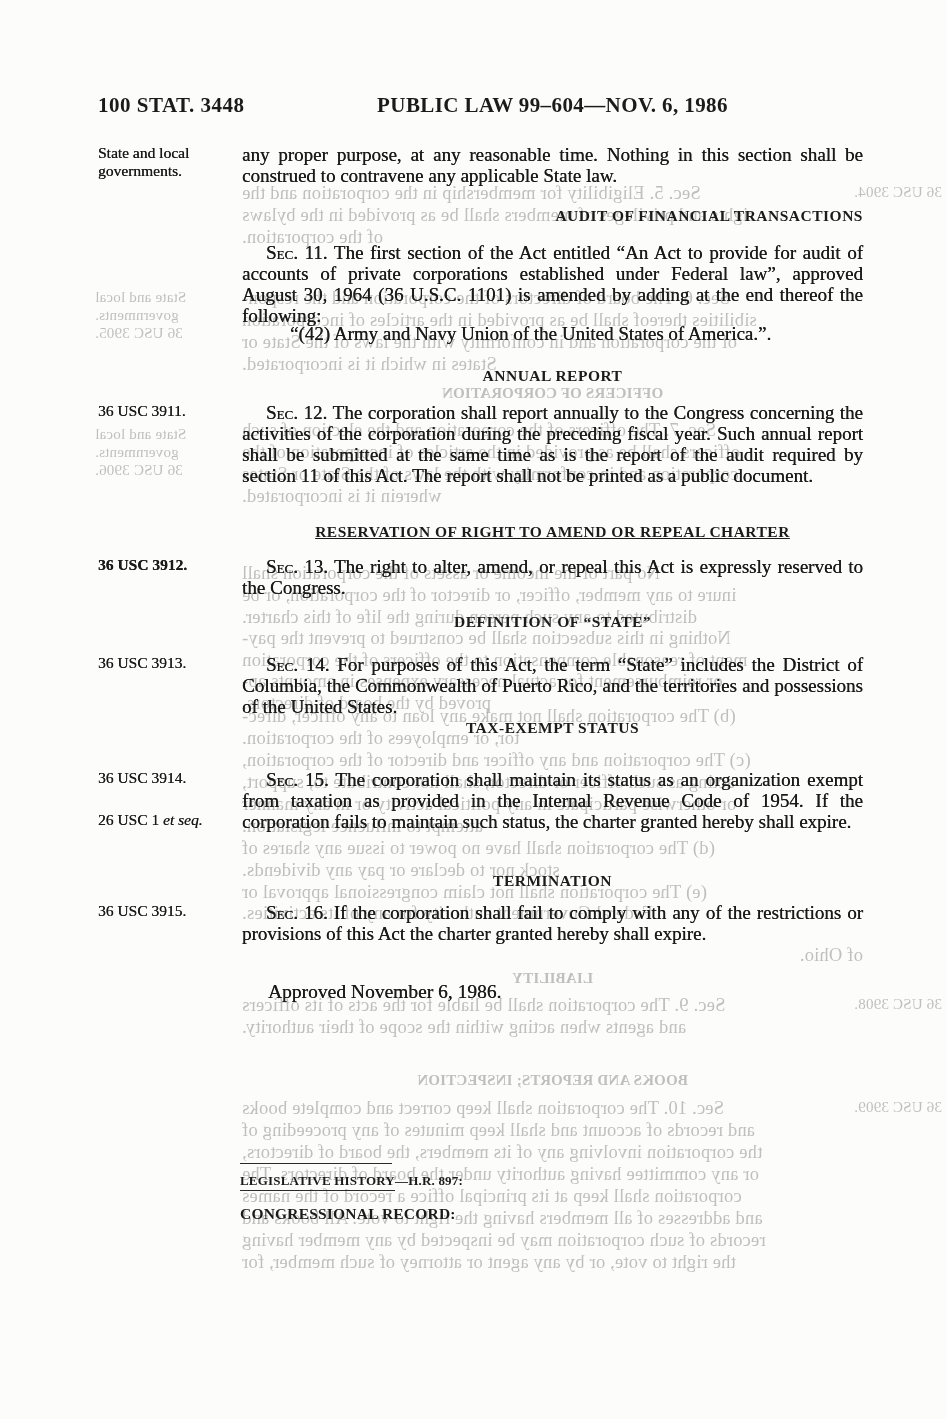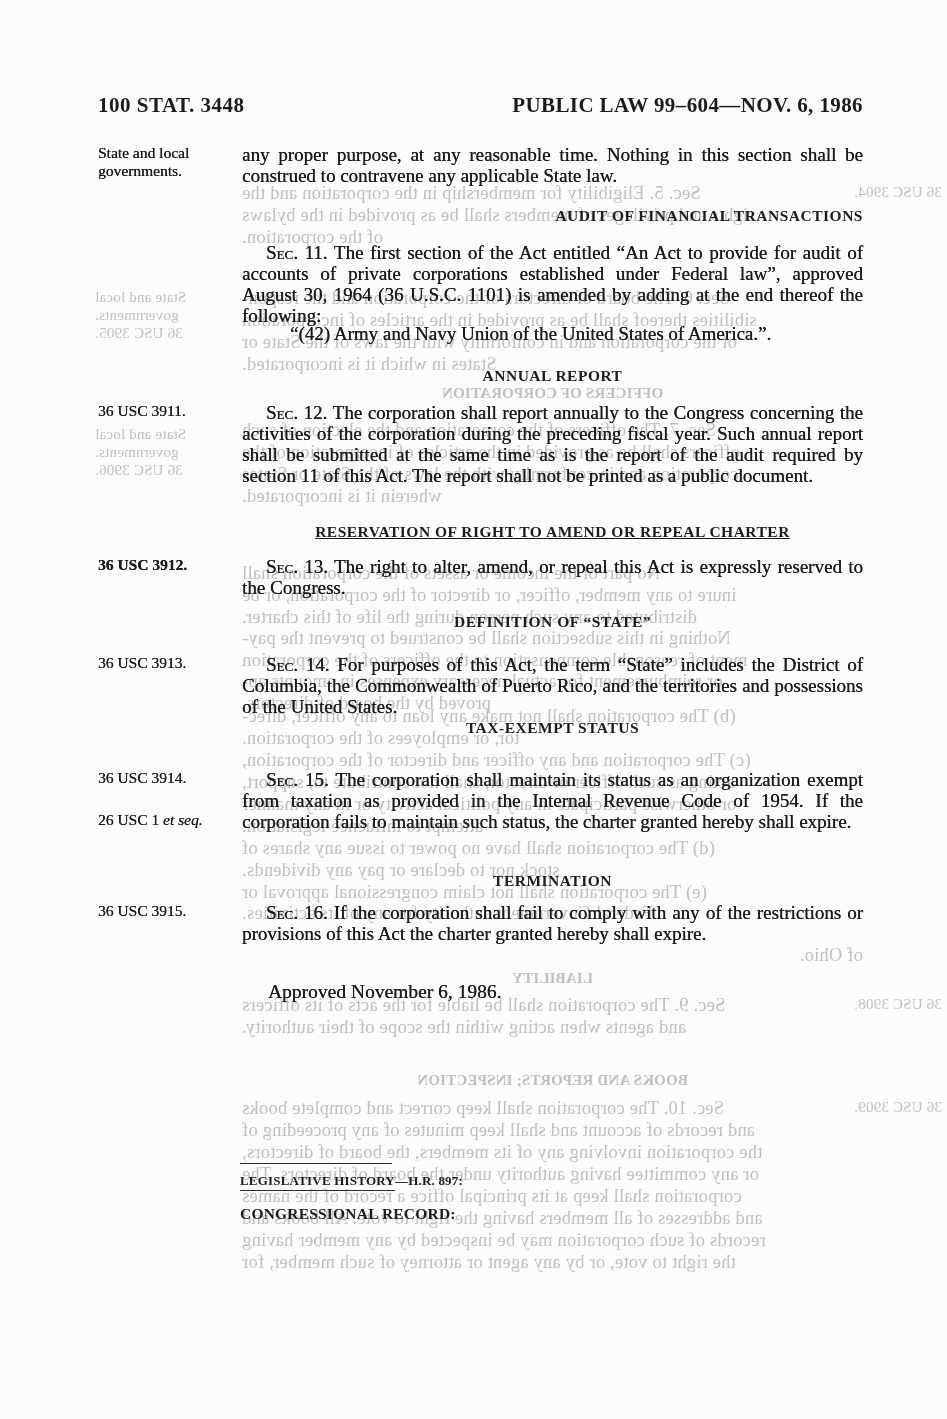--- a/index.html
+++ b/index.html
@@ -11,21 +11,21 @@
     font-family:"Liberation Serif", serif;
     color:#1b1b1b;
   }
   
   .hdr-left{
     position:absolute;left:98px;top:93px;
     font-size:21px;font-weight:700;letter-spacing:.5px;white-space:nowrap;
   }
   .hdr-center{
     position:absolute;left:242px;top:93px;width:621px;
-    text-align:right;font-size:21px;font-weight:700;letter-spacing:.4px;white-space:nowrap;
+    text-align:center;font-size:21px;font-weight:700;letter-spacing:.4px;white-space:nowrap;
   }
   .para{
     position:absolute;left:242px;width:621px;
     font-size:19px;line-height:21px;text-align:justify;
     text-shadow:.25px 0 0 #1b1b1b;
   }
   .para.indent{text-indent:24px;}
   .quote{
     position:absolute;left:272px;width:591px;
     font-size:19px;line-height:21px;text-align:justify;text-indent:18px;

